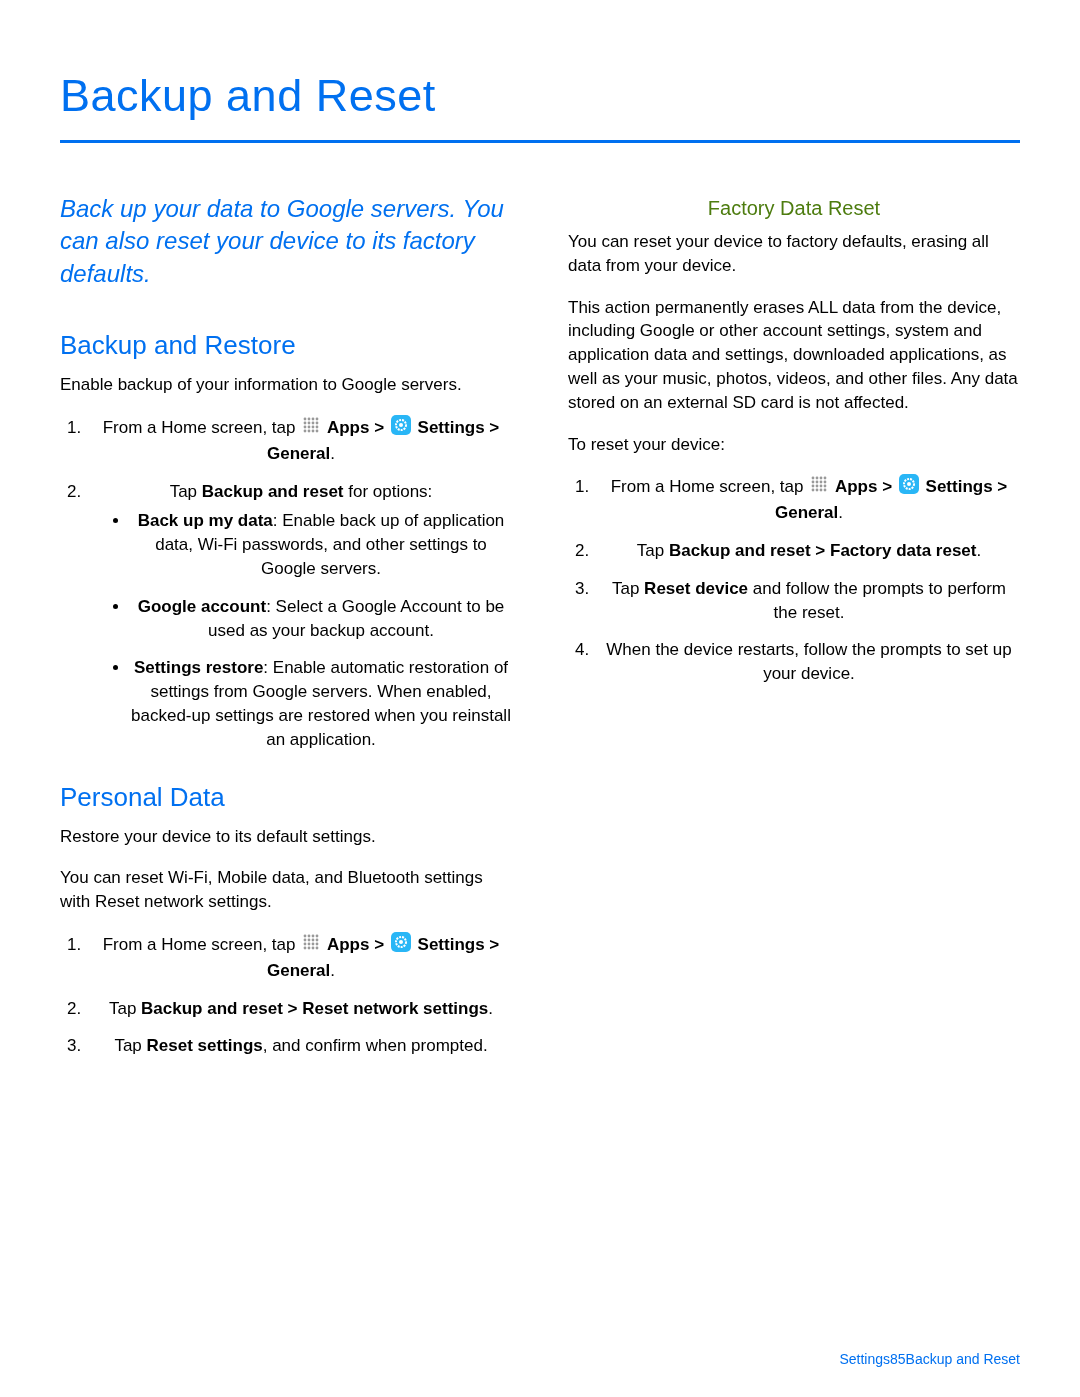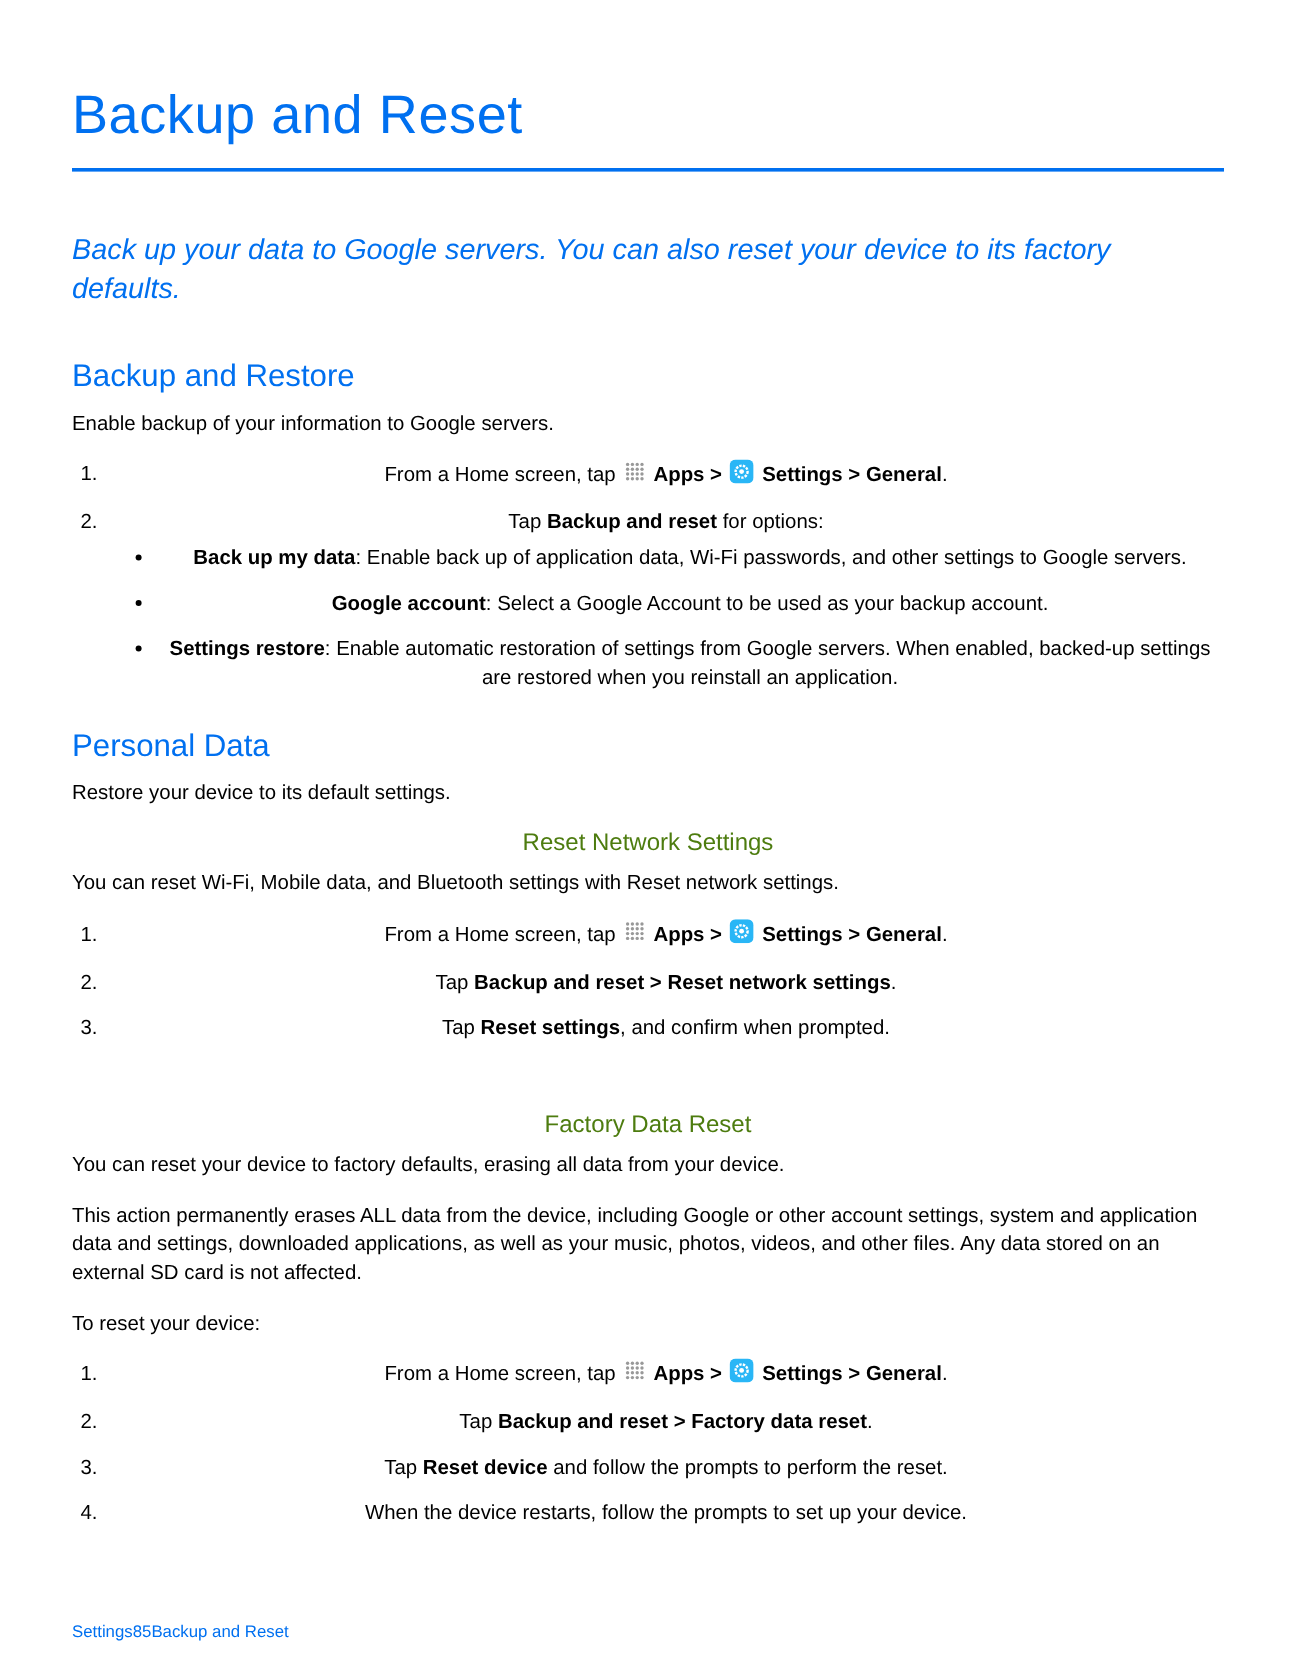--- a/index.html
+++ b/index.html
@@ -21,22 +21,21 @@
     margin-bottom: 18px;
     letter-spacing: 0.5px;
   }
   .title-rule {
     border: none;
     border-top: 3px solid #0070f0;
     margin-bottom: 50px;
   }
   .columns {
     display: flex;
-    gap: 40px;
-    flex-direction: column;
+    gap: 56px;
   }
   .col {
     flex: 1;
     min-width: 0;
   }
   .intro {
     font-size: 24px;
     font-style: italic;
     color: #0070f0;
     line-height: 1.35;
@@ -93,21 +92,21 @@
     display: inline-block;
     vertical-align: middle;
     margin: 0 2px;
   }
   .footer {
     position: absolute;
     bottom: 30px;
     left: 60px;
     right: 60px;
     display: flex;
-    justify-content: flex-start;
+    justify-content: flex-end;
     font-size: 14px;
     color: #0070f0;
   }
 </style>
 </head>
 <body>
 
 <div class="page">
   <div class="page-title">Backup and Reset</div>
   <hr class="title-rule">
@@ -155,21 +154,20 @@
             <li><span class="b">Back up my data</span><span>: Enable back up of application data, Wi-Fi passwords, and other settings to Google servers.</span></li>
             <li><span class="b">Google account</span><span>: Select a Google Account to be used as your backup account.</span></li>
             <li><span class="b">Settings restore</span><span>: Enable automatic restoration of settings from Google servers. When enabled, backed-up settings are restored when you reinstall an application.</span></li>
           </ul>
         </li>
       </ol>
 
       <div class="h2" style="margin-top:30px">Personal Data</div>
       <div class="body-text">Restore your device to its default settings.</div>
 
-      <div class="h3">Reset Network Settings</div>
       <div class="body-text">You can reset Wi-Fi, Mobile data, and Bluetooth settings with Reset network settings.</div>
 
       <ol class="steps">
         <li>
           <span>From a Home screen, tap </span><span class="icon-apps"><svg width="18" height="18" viewBox="0 0 18 18">
                 <g fill="#999">
                   <circle cx="3" cy="3" r="1.4"></circle>
                   <circle cx="7" cy="3" r="1.4"></circle>
                   <circle cx="11" cy="3" r="1.4"></circle>
                   <circle cx="15" cy="3" r="1.4"></circle>

